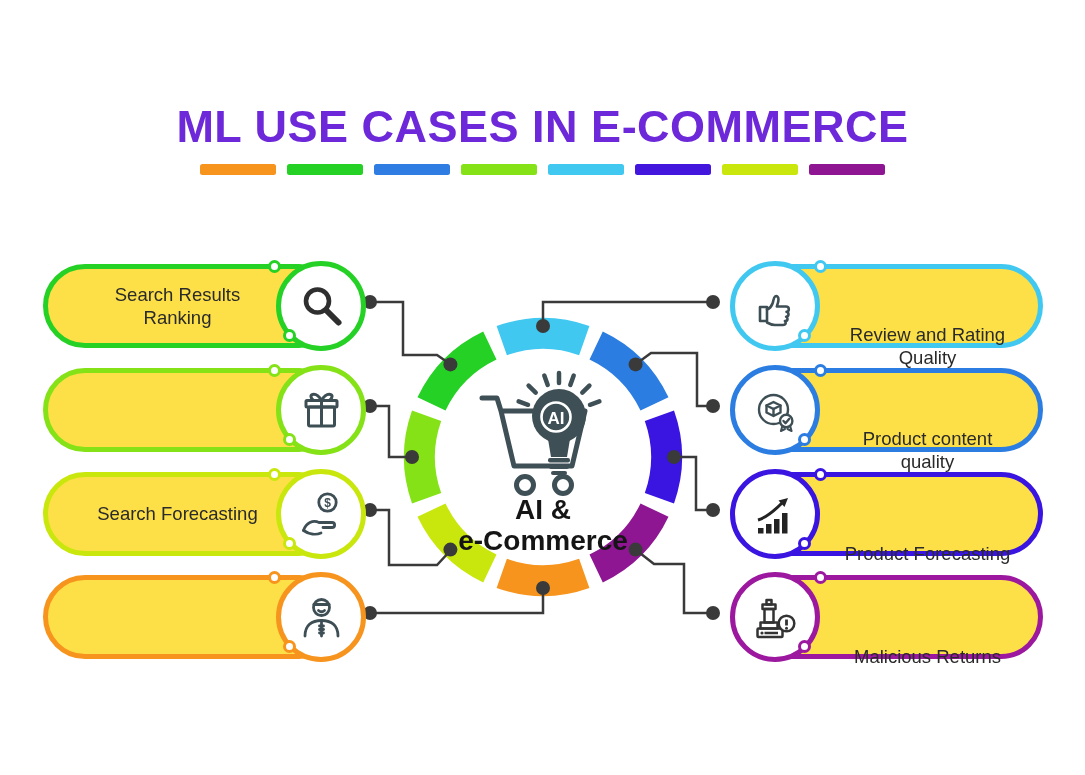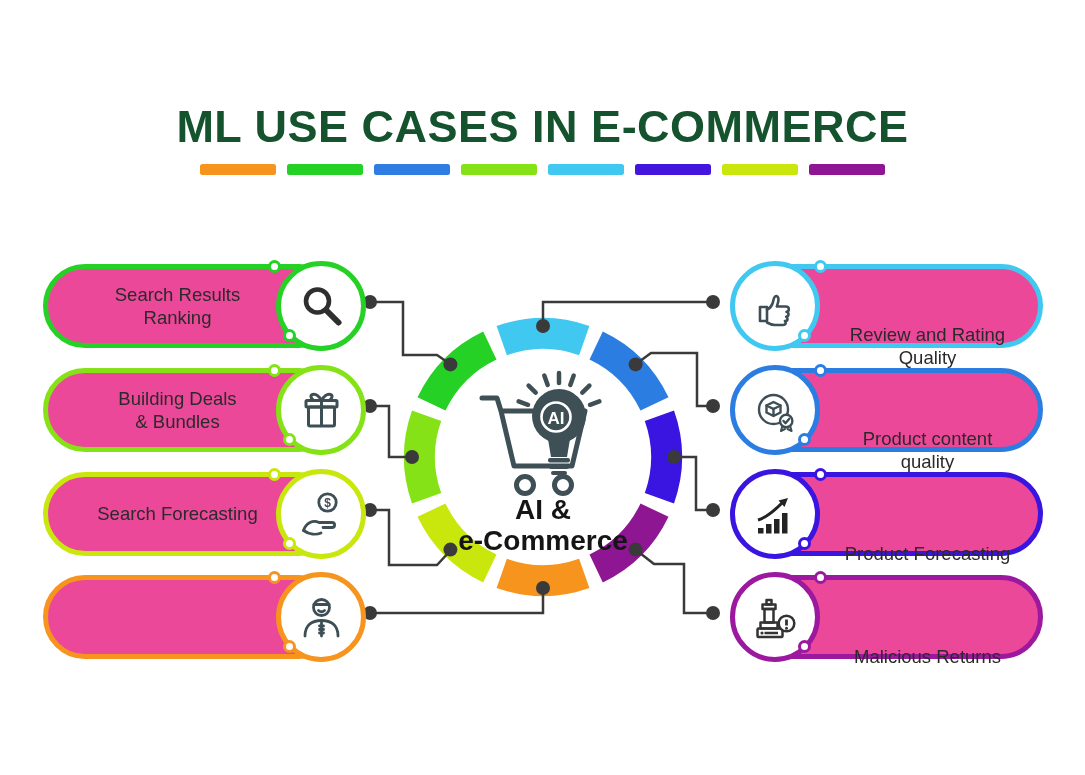--- a/index.html
+++ b/index.html
@@ -4,30 +4,30 @@
 <style>
   * { box-sizing: border-box; }
   html,body { margin:0; padding:0; }
   body {
     width:1085px; height:775px; position:relative; overflow:hidden;
     background:#ffffff; font-family:"Liberation Sans", sans-serif;
   }
   .title {
     position:absolute; top:104px; left:0; width:100%; margin:0;
     text-align:center; font-size:45px; font-weight:800; letter-spacing:0.5px;
-    color:#14532d; line-height:1;
+    color:#6d28d9; line-height:1;
   }
   .dash-row {
     position:absolute; top:164px; left:0; width:100%;
     display:flex; justify-content:center; gap:11px;
   }
   .dash { width:76px; height:11px; border-radius:2.5px; }
 
   .pill {
-    position:absolute; width:298px; height:84px; background:#ec4899;
+    position:absolute; width:298px; height:84px; background:#fde047;
     border:5px solid var(--c,#999); border-radius:44px;
   }
   .pill.left  { left:43px; }
   .pill.right { left:745px; }
   .plabel {
     position:absolute; top:0; height:100%; display:flex; align-items:center;
     justify-content:center; text-align:center; font-size:18.5px; color:#2a2a2a;
     line-height:1.25; white-space:pre-line;
   }
   .plabel.lside { left:12px;  width:235px; }
@@ -150,22 +150,20 @@
     <svg width="48" height="48" viewBox="0 0 48 48">
       <circle cx="20.5" cy="19" r="11.5" fill="none" stroke="#2f2f2f" stroke-width="4.6"></circle>
       <line x1="29.5" y1="28.5" x2="41.5" y2="40.5" stroke="#2f2f2f" stroke-width="6" stroke-linecap="round"></line>
     </svg>
   </div>
   <div class="jdot a-left"></div>
   <div class="jdot b-left"></div>
 </div>
 
 <div class="pill left" style="top: 368px; --c: #84e216;">
-  <div class="plabel lside">Building Deals
-&amp; Bundles</div>
   <div class="badge bleft">
     <svg width="48" height="48" viewBox="0 0 48 48" fill="none" stroke="#3d4e55" stroke-width="3" stroke-linejoin="round">
       <rect x="11.5" y="21" width="26" height="19" rx="1.5"></rect>
       <rect x="9" y="14.5" width="31" height="6.5" rx="1"></rect>
       <line x1="24.5" y1="14.5" x2="24.5" y2="40"></line>
       <path d="M24.5,14.5 C18.5,4.5 9.5,8.5 16.5,14.5"></path>
       <path d="M24.5,14.5 C30.5,4.5 39.5,8.5 32.5,14.5"></path>
     </svg>
   </div>
   <div class="jdot a-left"></div>

